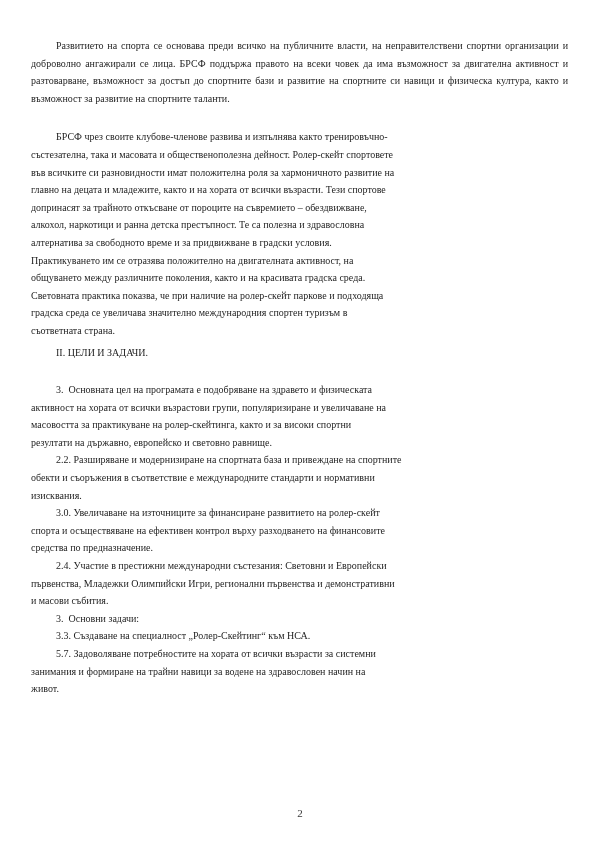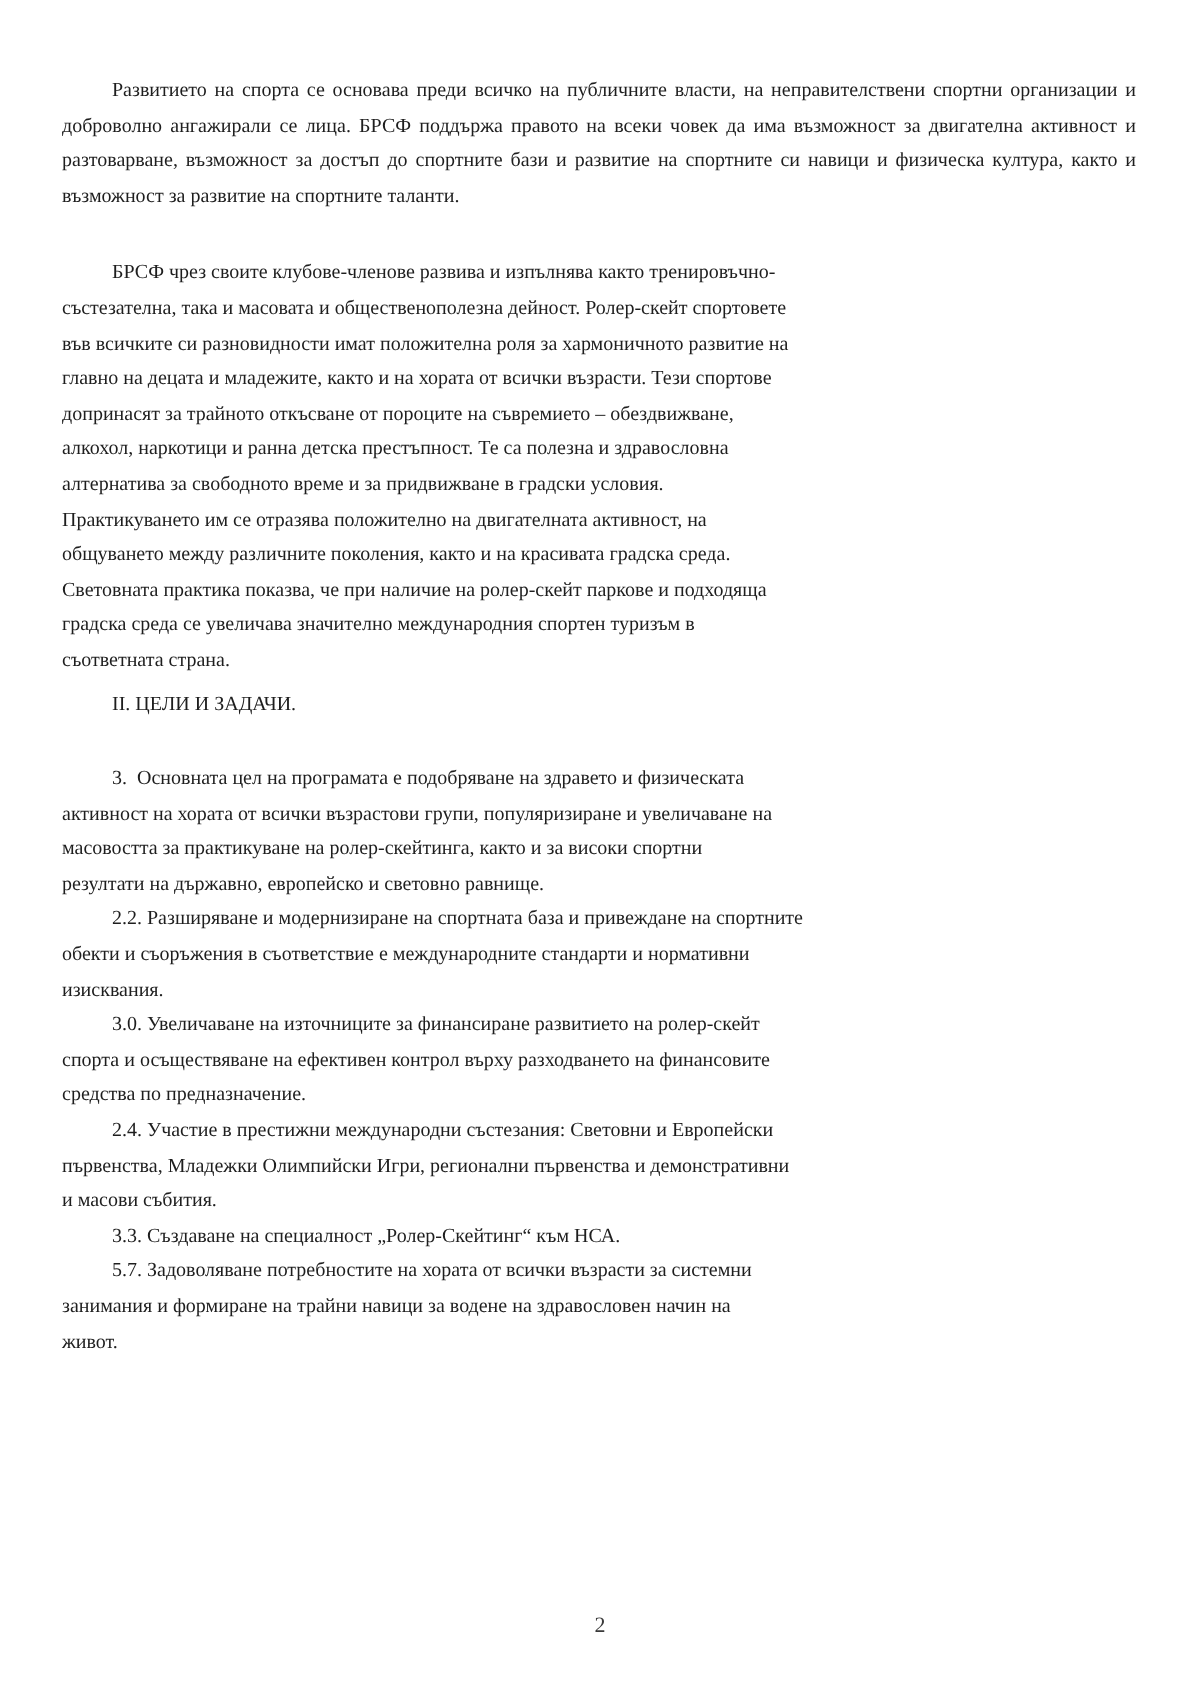--- a/index.html
+++ b/index.html
@@ -86,20 +86,21 @@
 резултати на държавно, европейско и световно равнище.</p>
   <p class="indent prewrap">2.2. Разширяване и модернизиране на спортната база и привеждане на спортните
 обекти и съоръжения в съответствие е международните стандарти и нормативни
 изисквания.</p>
   <p class="indent prewrap">3.0. Увеличаване на източниците за финансиране развитието на ролер-скейт
 спорта и осъществяване на ефективен контрол върху разходването на финансовите
 средства по предназначение.</p>
   <p class="indent prewrap">2.4. Участие в престижни международни състезания: Световни и Европейски
 първенства, Младежки Олимпийски Игри, регионални първенства и демонстративни
 и масови събития.</p>
+  <p class="indent prewrap">3.  Основни задачи:</p>
   <p class="indent prewrap">3.3. Създаване на специалност „Ролер-Скейтинг“ към НСА.</p>
   <p class="indent prewrap">5.7. Задоволяване потребностите на хората от всички възрасти за системни
 занимания и формиране на трайни навици за водене на здравословен начин на
 живот.</p>
 
   <div class="page-number">2</div>
 
 </div>
 
 </body></html>

